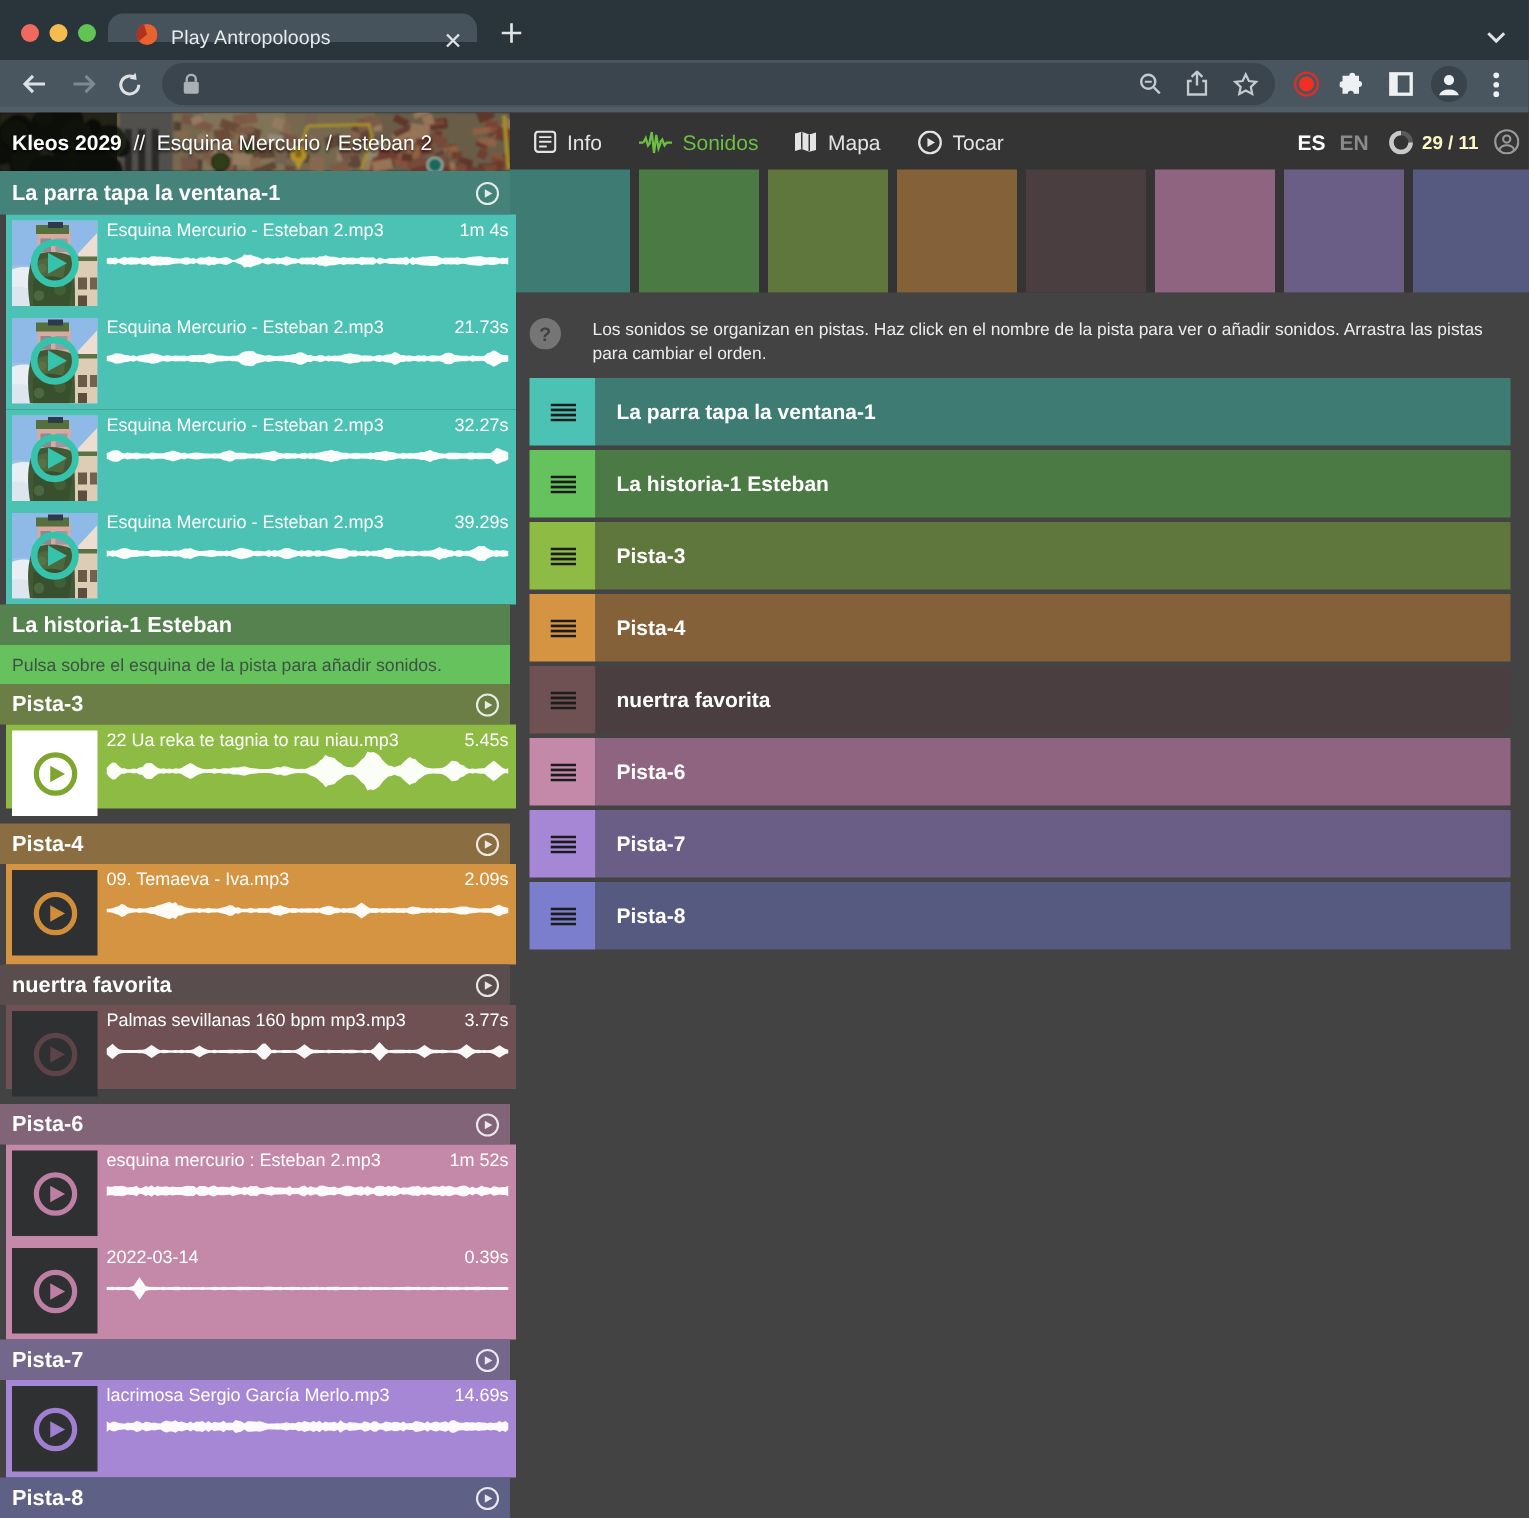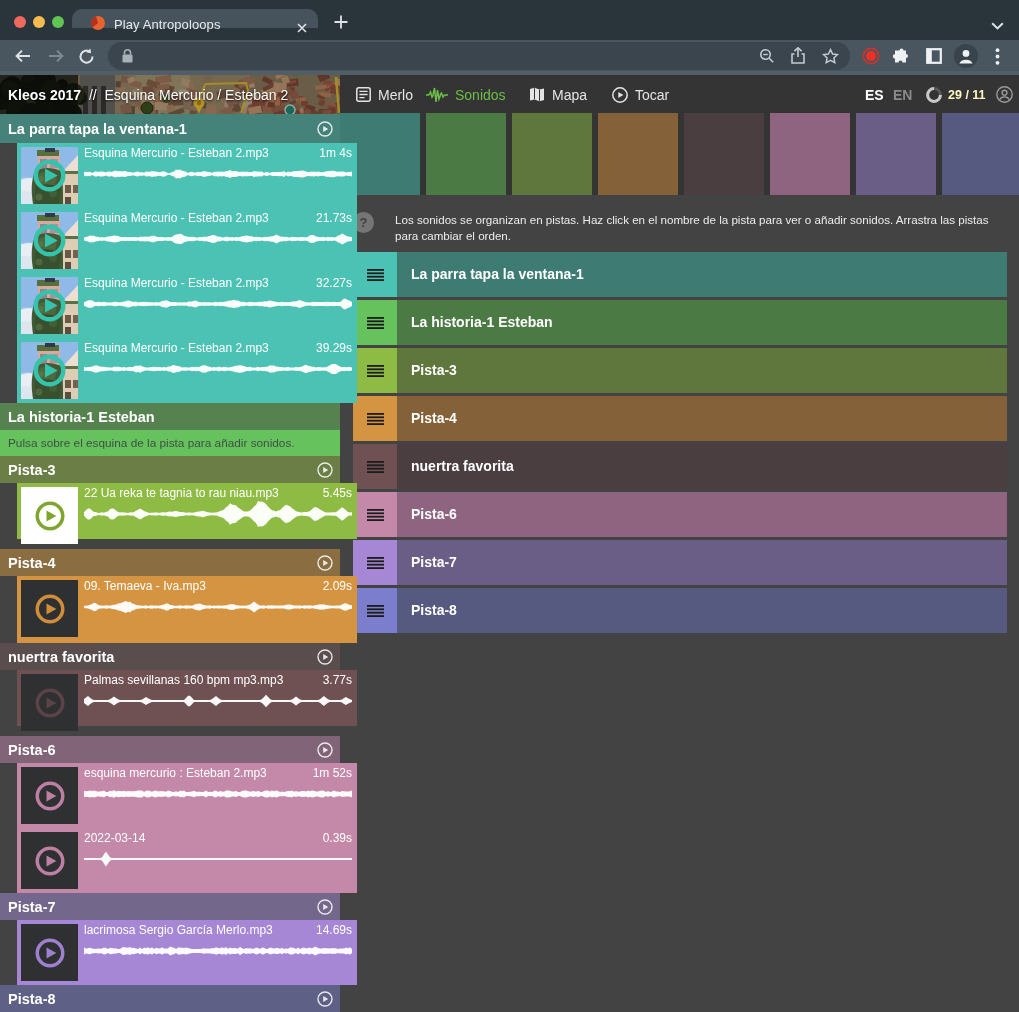--- a/index.html
+++ b/index.html
@@ -28,21 +28,21 @@
 #crumbs b { font-weight:700; }
 .nav { position:absolute; top:0; height:39px; display:flex; align-items:center; gap:7px;
   font-size:14px; color:#e4e4e4; }
 .nav svg { display:block; }
 .rlang { position:absolute; top:0; height:39px; display:flex; align-items:center; font-size:14px; }
 
 .lhead { position:absolute; left:0; width:340px; }
 .lhead .htxt { position:absolute; left:8px; top:50%; transform:translateY(-50%); font-size:14.5px;
   font-weight:600; color:#fff; }
 .lhead .hplay { position:absolute; right:7px; top:50%; transform:translateY(-50%); height:16px; }
-.clip { position:absolute; left:17px; width:340px; }
+.clip { position:absolute; left:4px; width:340px; }
 .thumb { position:absolute; left:4px; top:4px; width:57px; height:57px; overflow:hidden; }
 .thumb .tbg { position:absolute; left:0; top:0; }
 .tring { position:absolute; left:0; top:0; width:100%; height:100%; display:flex; align-items:center; justify-content:center; }
 .tring svg { display:block; }
 .ct { position:absolute; left:67px; top:3px; width:268px; font-size:12px; color:#fff; white-space:nowrap; }
 .cd { position:absolute; right:0; top:0; }
 .cw { position:absolute; left:67px; top:16px; width:268px; height:30px; }
 .lmsg { position:absolute; left:0; width:340px; font-size:11.8px; color:#3E5145; line-height:26px;
   padding-left:8px; }
 
@@ -326,27 +326,27 @@
           <path d="M205,84 L246,83 L248,91 L241,113 M205,84 L201,96" fill="none" stroke="#ddbc2e" stroke-width="2"></path>
           <path d="M336,77 L339,113" fill="none" stroke="#ddbc2e" stroke-width="2.5"></path>
           <circle cx="290" cy="110" r="5" fill="#1d8a7a" stroke="#bfe8dc" stroke-width="1.5"></circle>
           <circle cx="199" cy="103" r="5.5" fill="#f2c430"></circle>
           <path d="M199,113.5 L194.5,103.5 L203.5,103.5 Z" fill="#f2c430"></path>
           <circle cx="199" cy="103" r="2.2" fill="#b58a1e"></circle>
         </g>
         <rect x="0" y="75" width="340" height="39" fill="#14120e" opacity="0.28"></rect>
         <rect x="0" y="75" width="78" height="39" fill="#0a0c08" opacity="0.72"></rect>
       </svg></div>
-  <div id="crumbs"><b>Kleos 2017</b>&nbsp; // &nbsp;Esquina Mercurio / Esteban 2</div>
+  <div id="crumbs"><b>Kleos 2029</b>&nbsp; // &nbsp;Esquina Mercurio / Esteban 2</div>
   <div class="nav" style="left:356px">
       <svg width="15" height="15" viewBox="0 0 15 15">
         <rect x="0.8" y="0.8" width="13.4" height="13.4" rx="2" fill="none" stroke="#e4e4e4" stroke-width="1.5"></rect>
         <path d="M3.4,4.4 H11.6 M3.4,7.5 H11.6 M3.4,10.6 H8.5" stroke="#e4e4e4" stroke-width="1.3"></path>
       </svg>
-      <span>Merlo</span>
+      <span>Info</span>
     </div>
   <div class="nav" style="left:426px; color:#6cbe44">
       <svg width="22" height="16" viewBox="0 0 22 16">
         <path d="M0,8 H3 M3,8 L4.5,5 L6,10 L7.5,8 M7,8 L8.5,1 L10,15 L11.5,3 L13,12 L14.5,8 M14,8 L15.5,6 L17,10 L18.5,8 H22" stroke="#6cbe44" stroke-width="1.5" fill="none"></path>
       </svg>
       <span>Sonidos</span>
     </div>
   <div class="nav" style="left:529px">
       <svg width="16" height="15" viewBox="0 0 16 15">
         <path d="M1,2 L5.5,0.8 L10.5,2.6 L15,1.4 L15,13 L10.5,14.2 L5.5,12.4 L1,13.6 Z" fill="#e4e4e4"></path>

